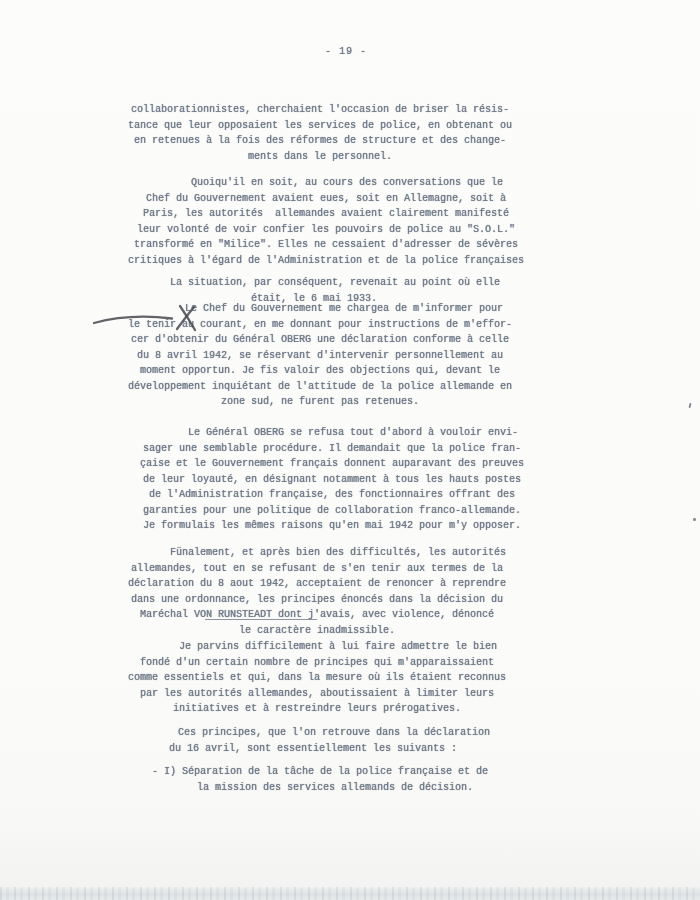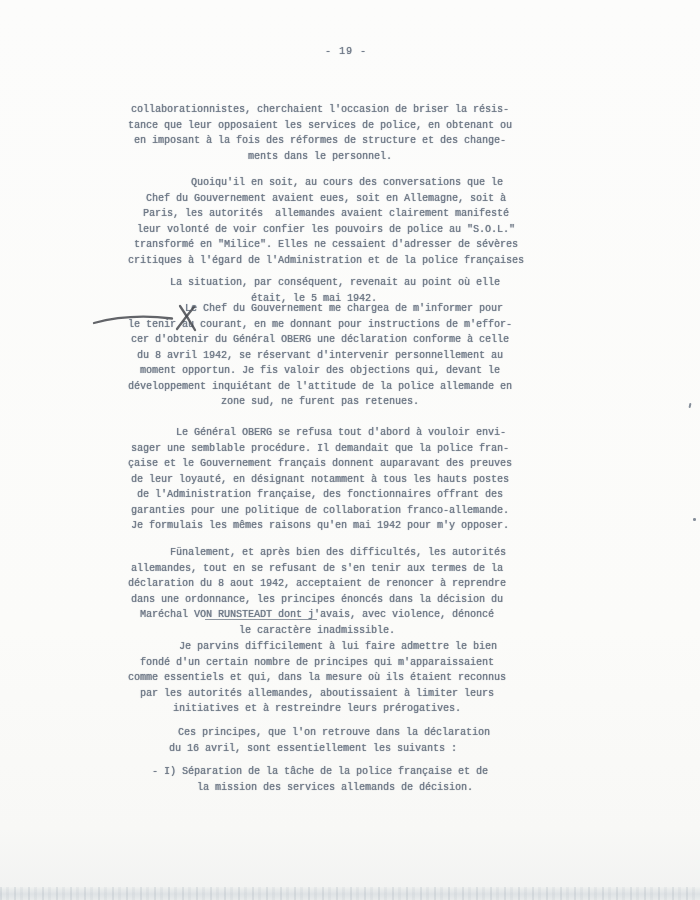--- a/index.html
+++ b/index.html
@@ -21,21 +21,21 @@
     text-shadow:0 0 1px rgba(104,115,130,.70), .4px .3px 0 rgba(104,115,130,.35);
     -webkit-font-smoothing:antialiased;
     filter:blur(.18px);
     text-align:center;
   }
   .pageno{left:325px;top:44px;letter-spacing:1px;}
   .b-p1{left:128px;top:102px;}
   .b-p2{left:128px;top:175px;}
   .b-p3{left:128px;top:275px;}
   .b-p4{left:128px;top:301px;}
-  .b-p5{left:128px;top:425px;}
+  .b-p5{left:140px;top:425px;}
   .b-p6{left:128px;top:545px;}
   .b-p7{left:128px;top:639px;}
   .b-p8{left:128px;top:725px;margin-left:8px;}
   .b-li1{left:128px;top:764px;}
   .b-li2{left:128px;top:805px;}
   .mark{position:absolute;left:88px;top:303px;width:118px;height:32px;}
   .mark path{fill:none;stroke:#46494f;stroke-width:2.3;stroke-linecap:round;opacity:.85;}
   .u-line{
     position:absolute;left:205px;top:619px;width:112px;height:1.4px;
     background:rgba(104,115,130,.75);filter:blur(.2px);
@@ -53,30 +53,30 @@
 </style>
 </head>
 <body>
 
 <div class="sheet">
 
   <div class="ink pageno">- 19 -</div>
 
   <div class="ink b-p1">collaborationnistes, cherchaient l'occasion de briser la résis-
 tance que leur opposaient les services de police, en obtenant ou
-en imposant à la fois des réformes de structure et des change-
+en retenues à la fois des réformes de structure et des change-
 ments dans le personnel.</div>
   <div class="ink b-p2">       Quoiqu'il en soit, au cours des conversations que le
 Chef du Gouvernement avaient eues, soit en Allemagne, soit à
 Paris, les autorités  allemandes avaient clairement manifesté
 leur volonté de voir confier les pouvoirs de police au "S.O.L."
 transformé en "Milice". Elles ne cessaient d'adresser de sévères
 critiques à l'égard de l'Administration et de la police françaises</div>
   <div class="ink b-p3">       La situation, par conséquent, revenait au point où elle
-était, le 5 mai 1942.</div>
+était, le 6 mai 1933.</div>
   <div class="ink b-p4">        Le Chef du Gouvernement me chargea de m'informer pour
 le tenir au courant, en me donnant pour instructions de m'effor-
 cer d'obtenir du Général OBERG une déclaration conforme à celle
 du 8 avril 1942, se réservant d'intervenir personnellement au
 moment opportun. Je fis valoir des objections qui, devant le
 développement inquiétant de l'attitude de la police allemande en
 zone sud, ne furent pas retenues.</div>
   <div class="ink b-p5">       Le Général OBERG se refusa tout d'abord à vouloir envi-
 sager une semblable procédure. Il demandait que la police fran-
 çaise et le Gouvernement français donnent auparavant des preuves

